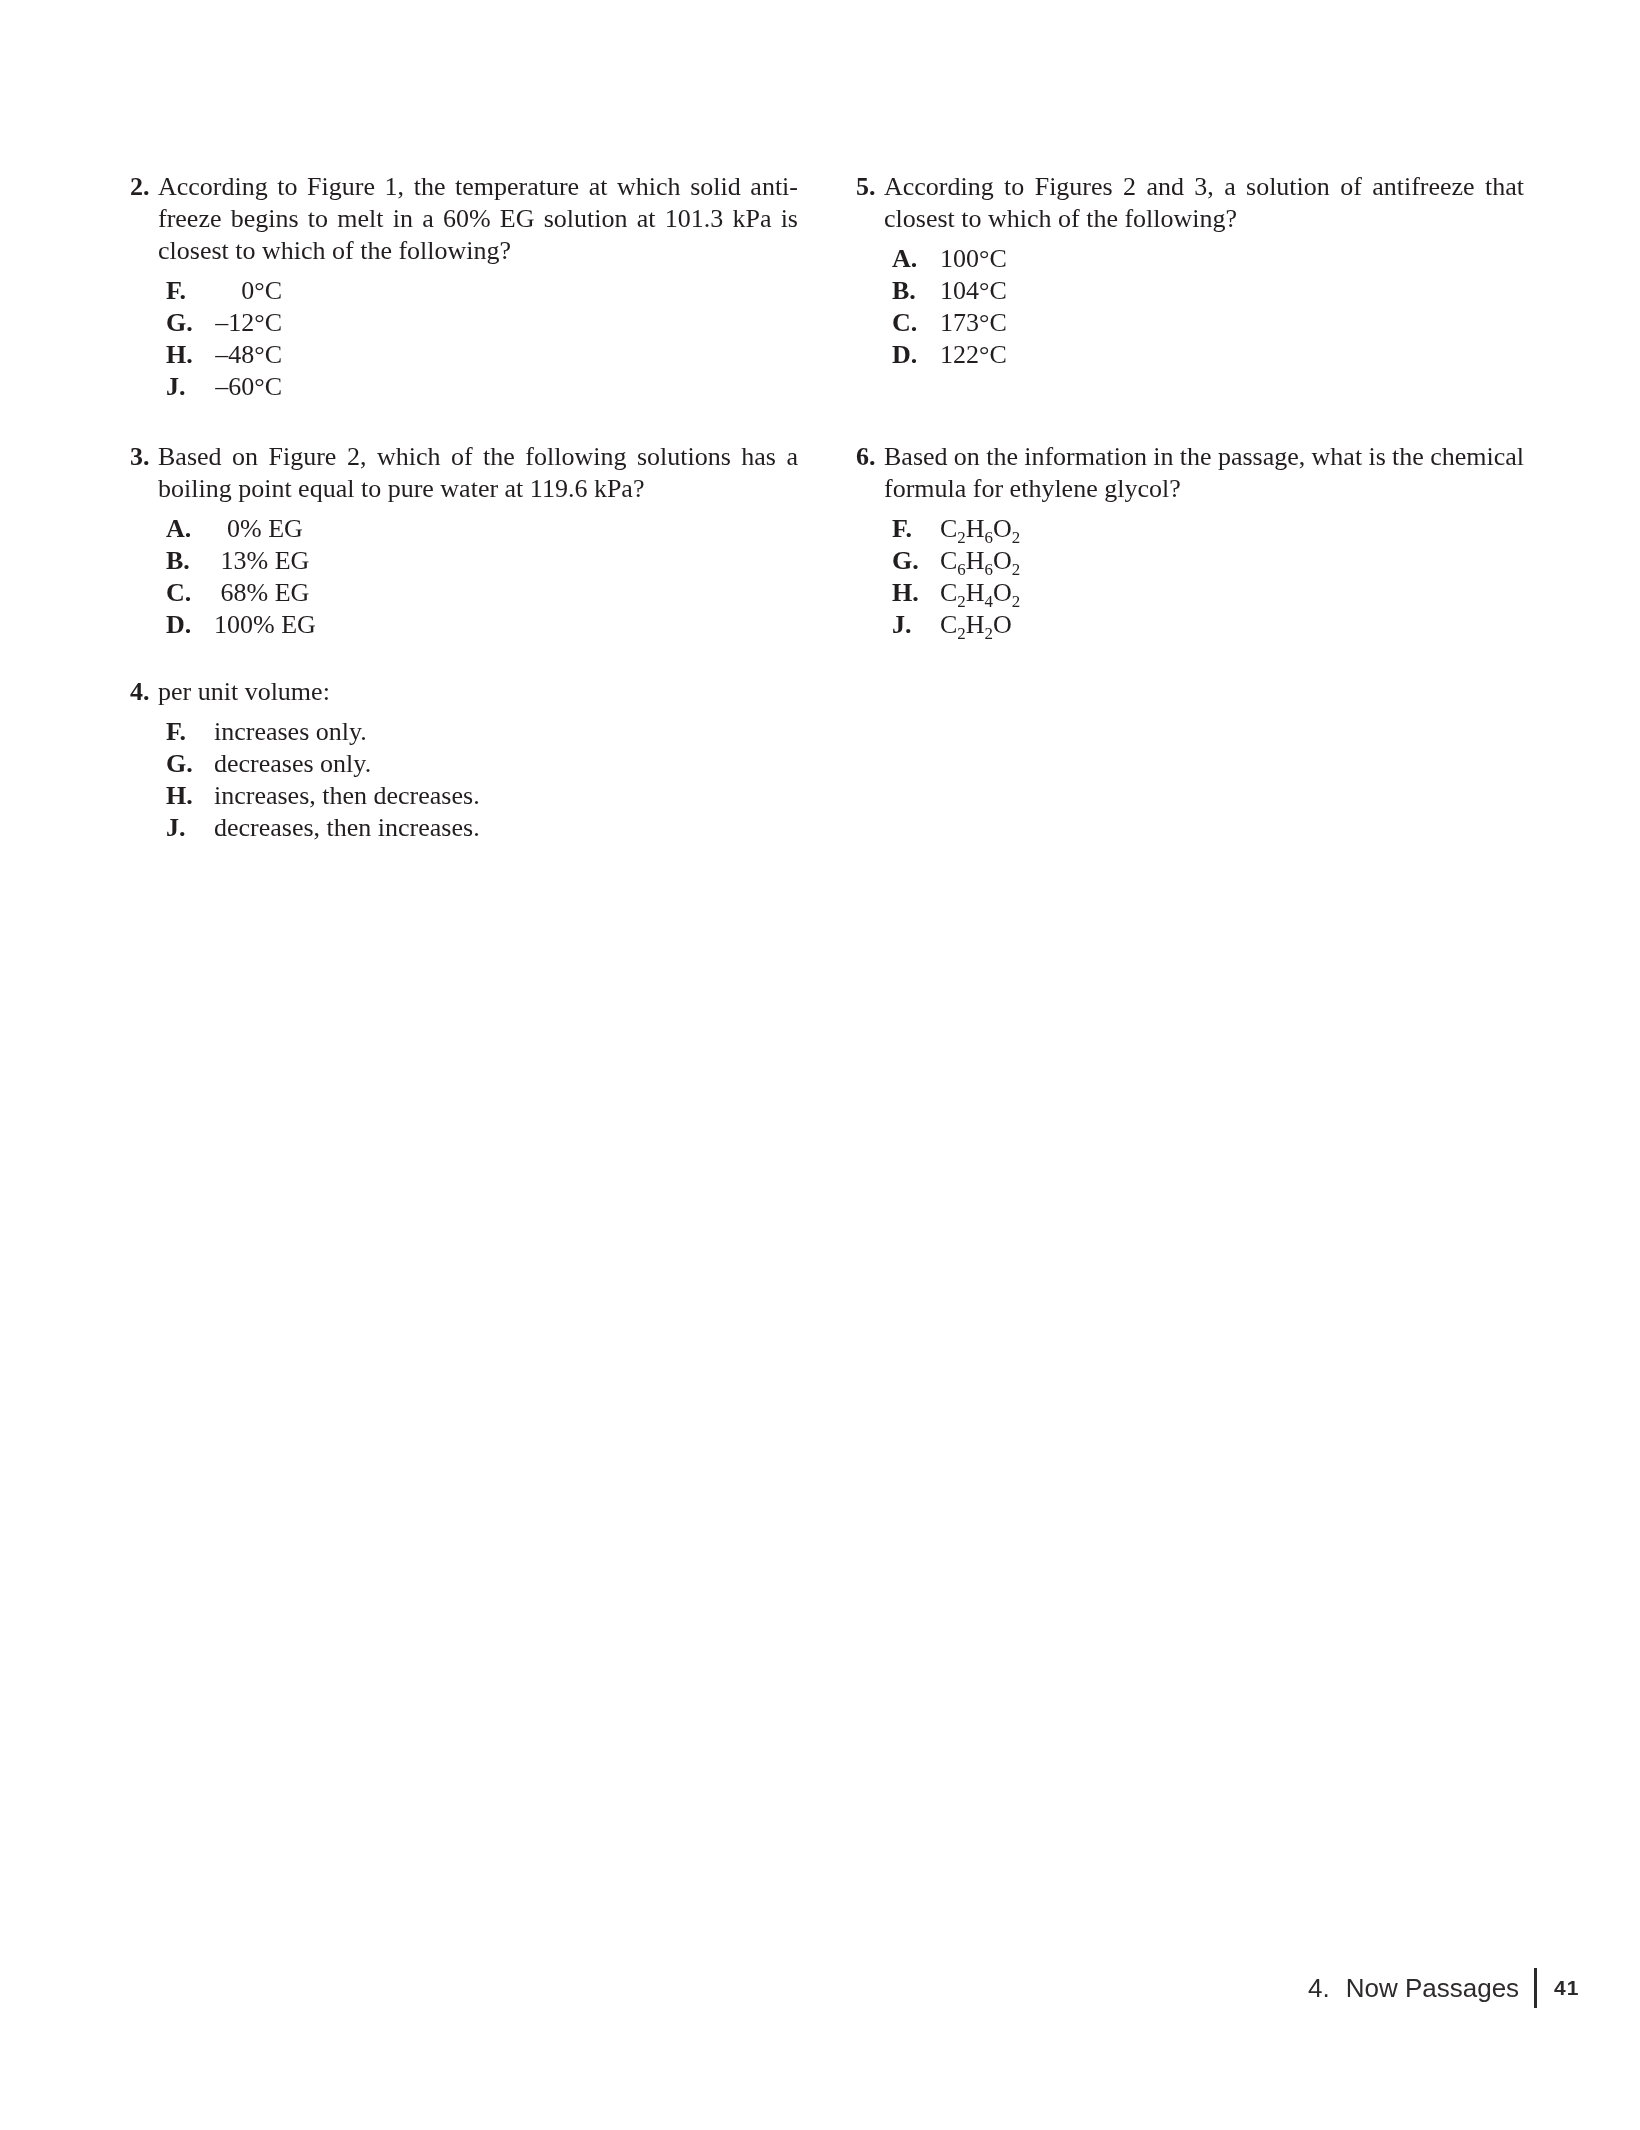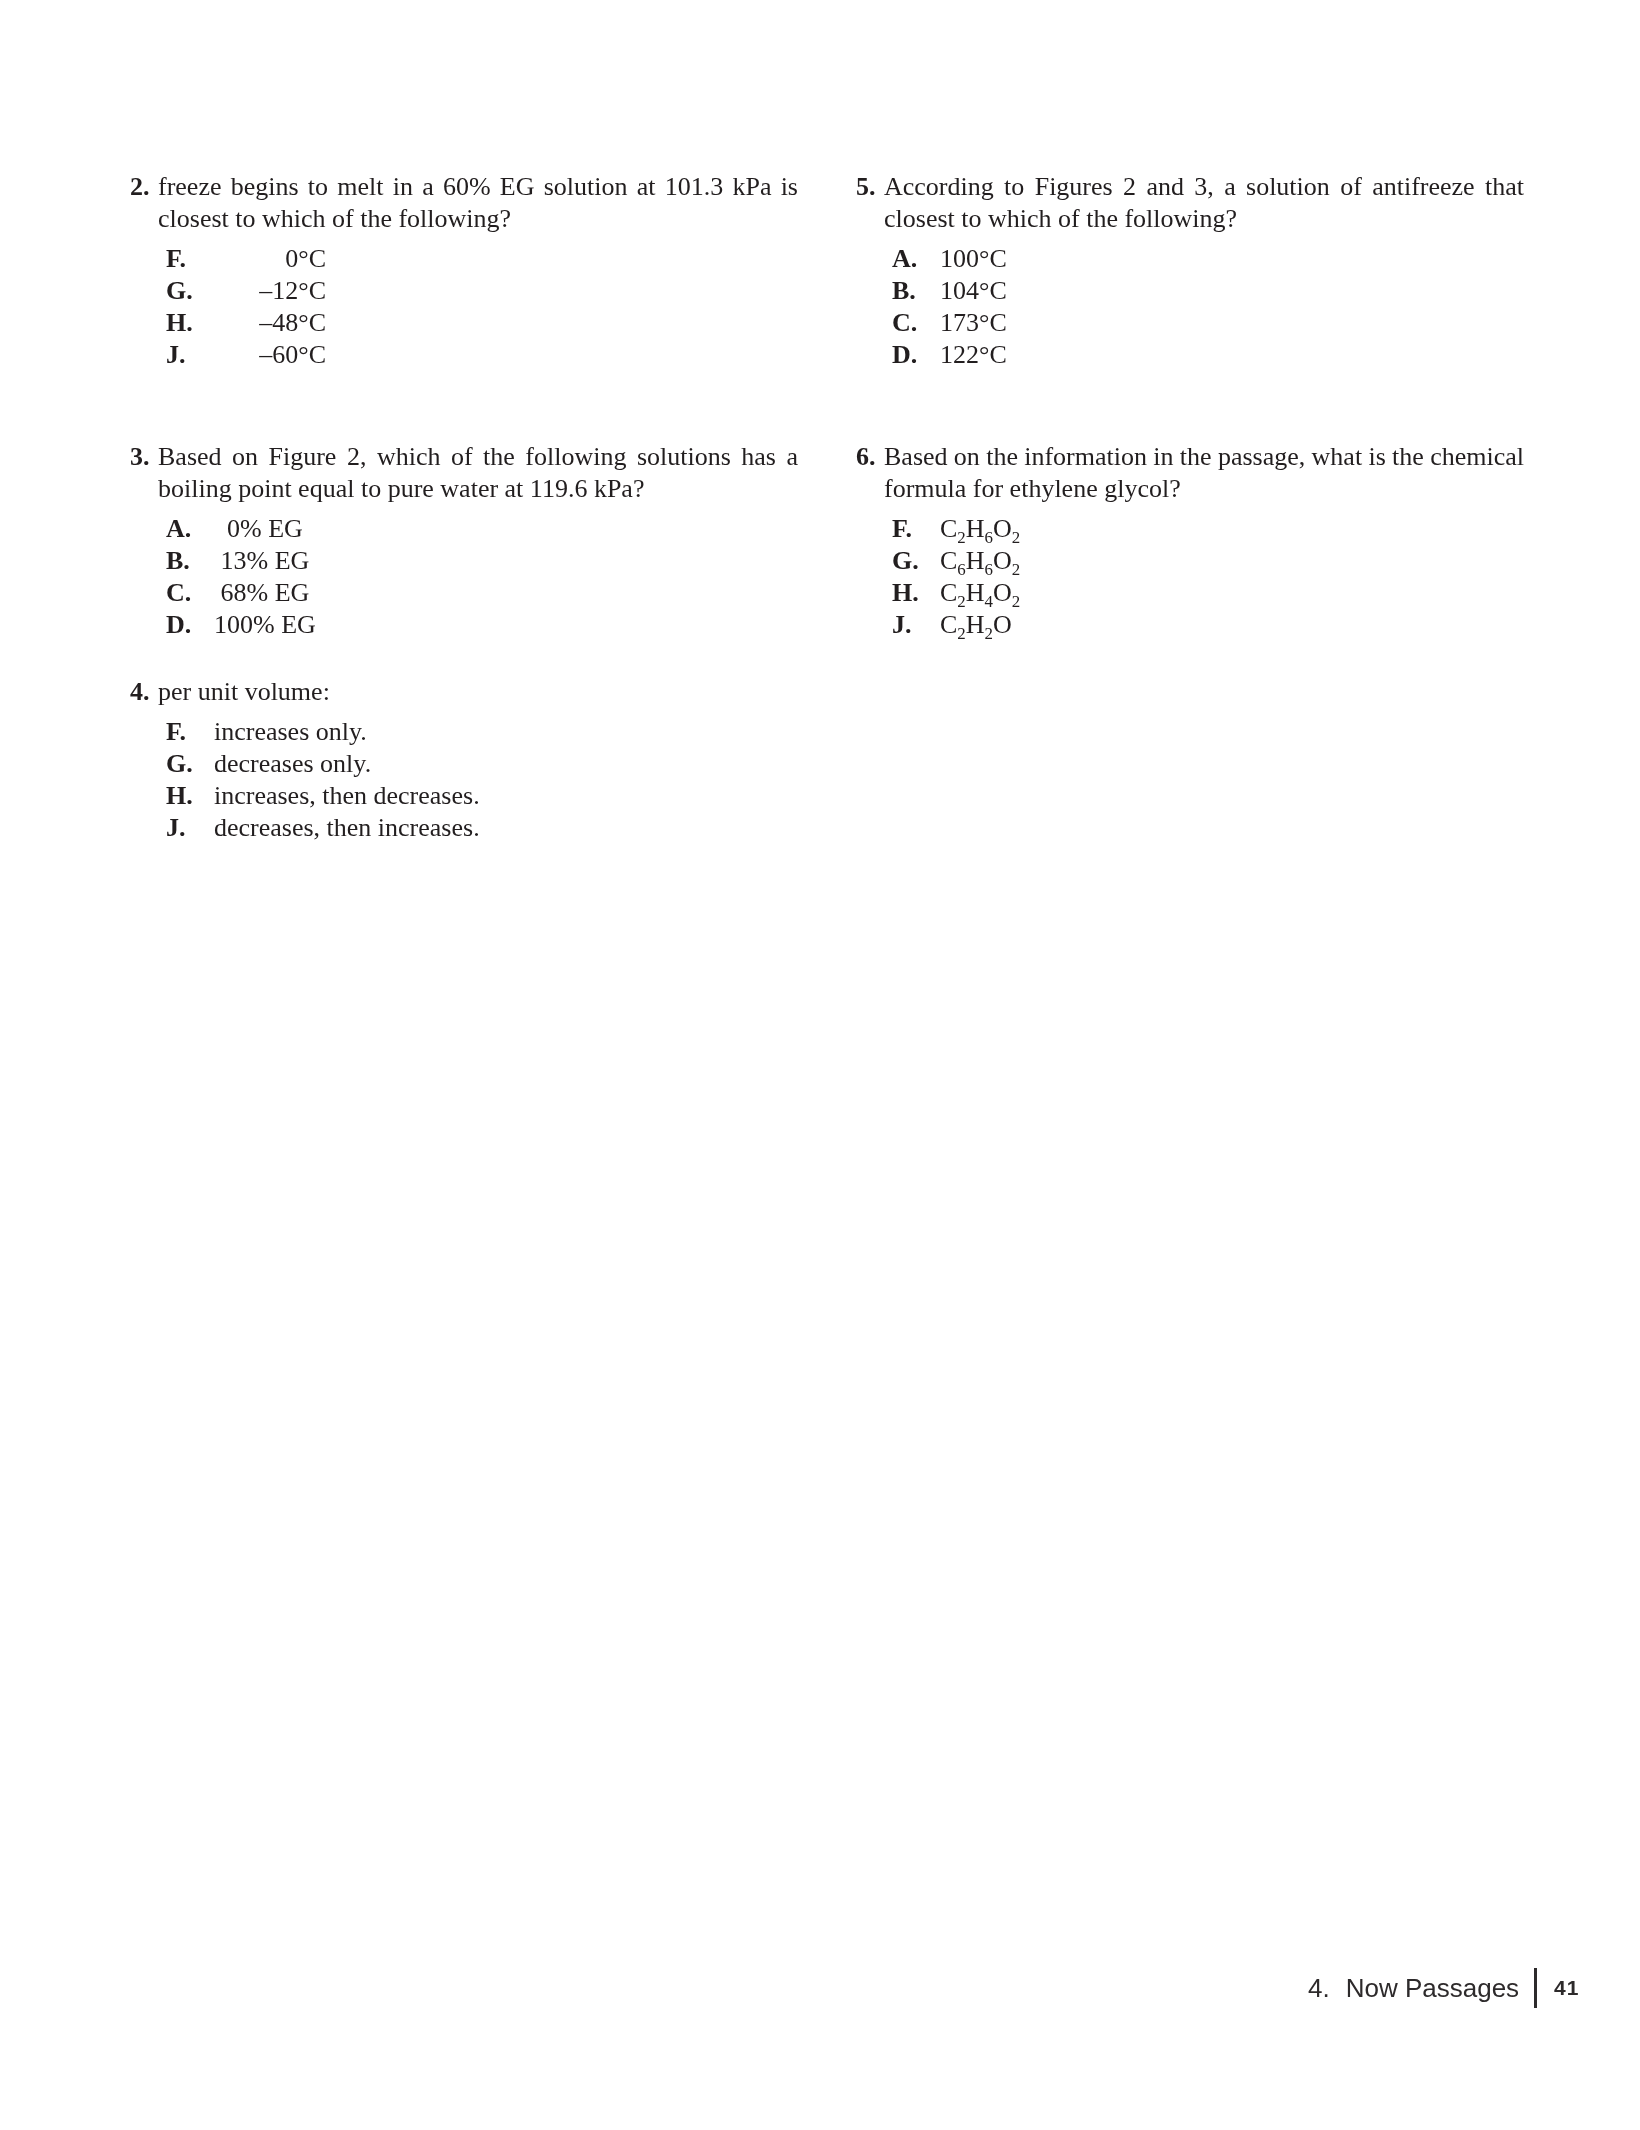--- a/index.html
+++ b/index.html
@@ -47,21 +47,21 @@
     padding-left: 8px;
     line-height: 32px;
   }
   .opt .letter {
     flex: none;
     width: 48px;
     font-weight: bold;
   }
   .opt .val { white-space: nowrap; }
   
-  .q2 .opt .val { width: 68px;  text-align: right; margin-left: 44px; }
+  .q2 .opt .val { width: 68px;  text-align: right; }
   .q3 .opt .val { width: 102px; text-align: center; }
 
   sub { font-size: 0.65em; line-height: 0; }
 
   
   .footer {
     position: absolute;
     left: 1308px; top: 1966px;
     height: 44px;
     display: flex;
@@ -80,20 +80,21 @@
   }
   .f-page { font-weight: bold; font-size: 21px; letter-spacing: 1px; }
 </style>
 </head>
 <body>
 
 <div class="page">
 
   <div class="question col-left q-top q2">
     <span class="qnum">2.</span>
+    <div class="qline just"><span>According to Figure 1, the temperature at which solid anti-</span></div>
     <div class="qline just"><span>freeze begins to melt in a 60% EG solution at 101.3 kPa is</span></div>
     <div class="qline"><span>closest to which of the following?</span></div>
     <div class="opts">
       <div class="opt">
         <span class="letter">F.</span>
         <span class="val">0°C</span>
       </div>
       <div class="opt">
         <span class="letter">G.</span>
         <span class="val">–12°C</span>

